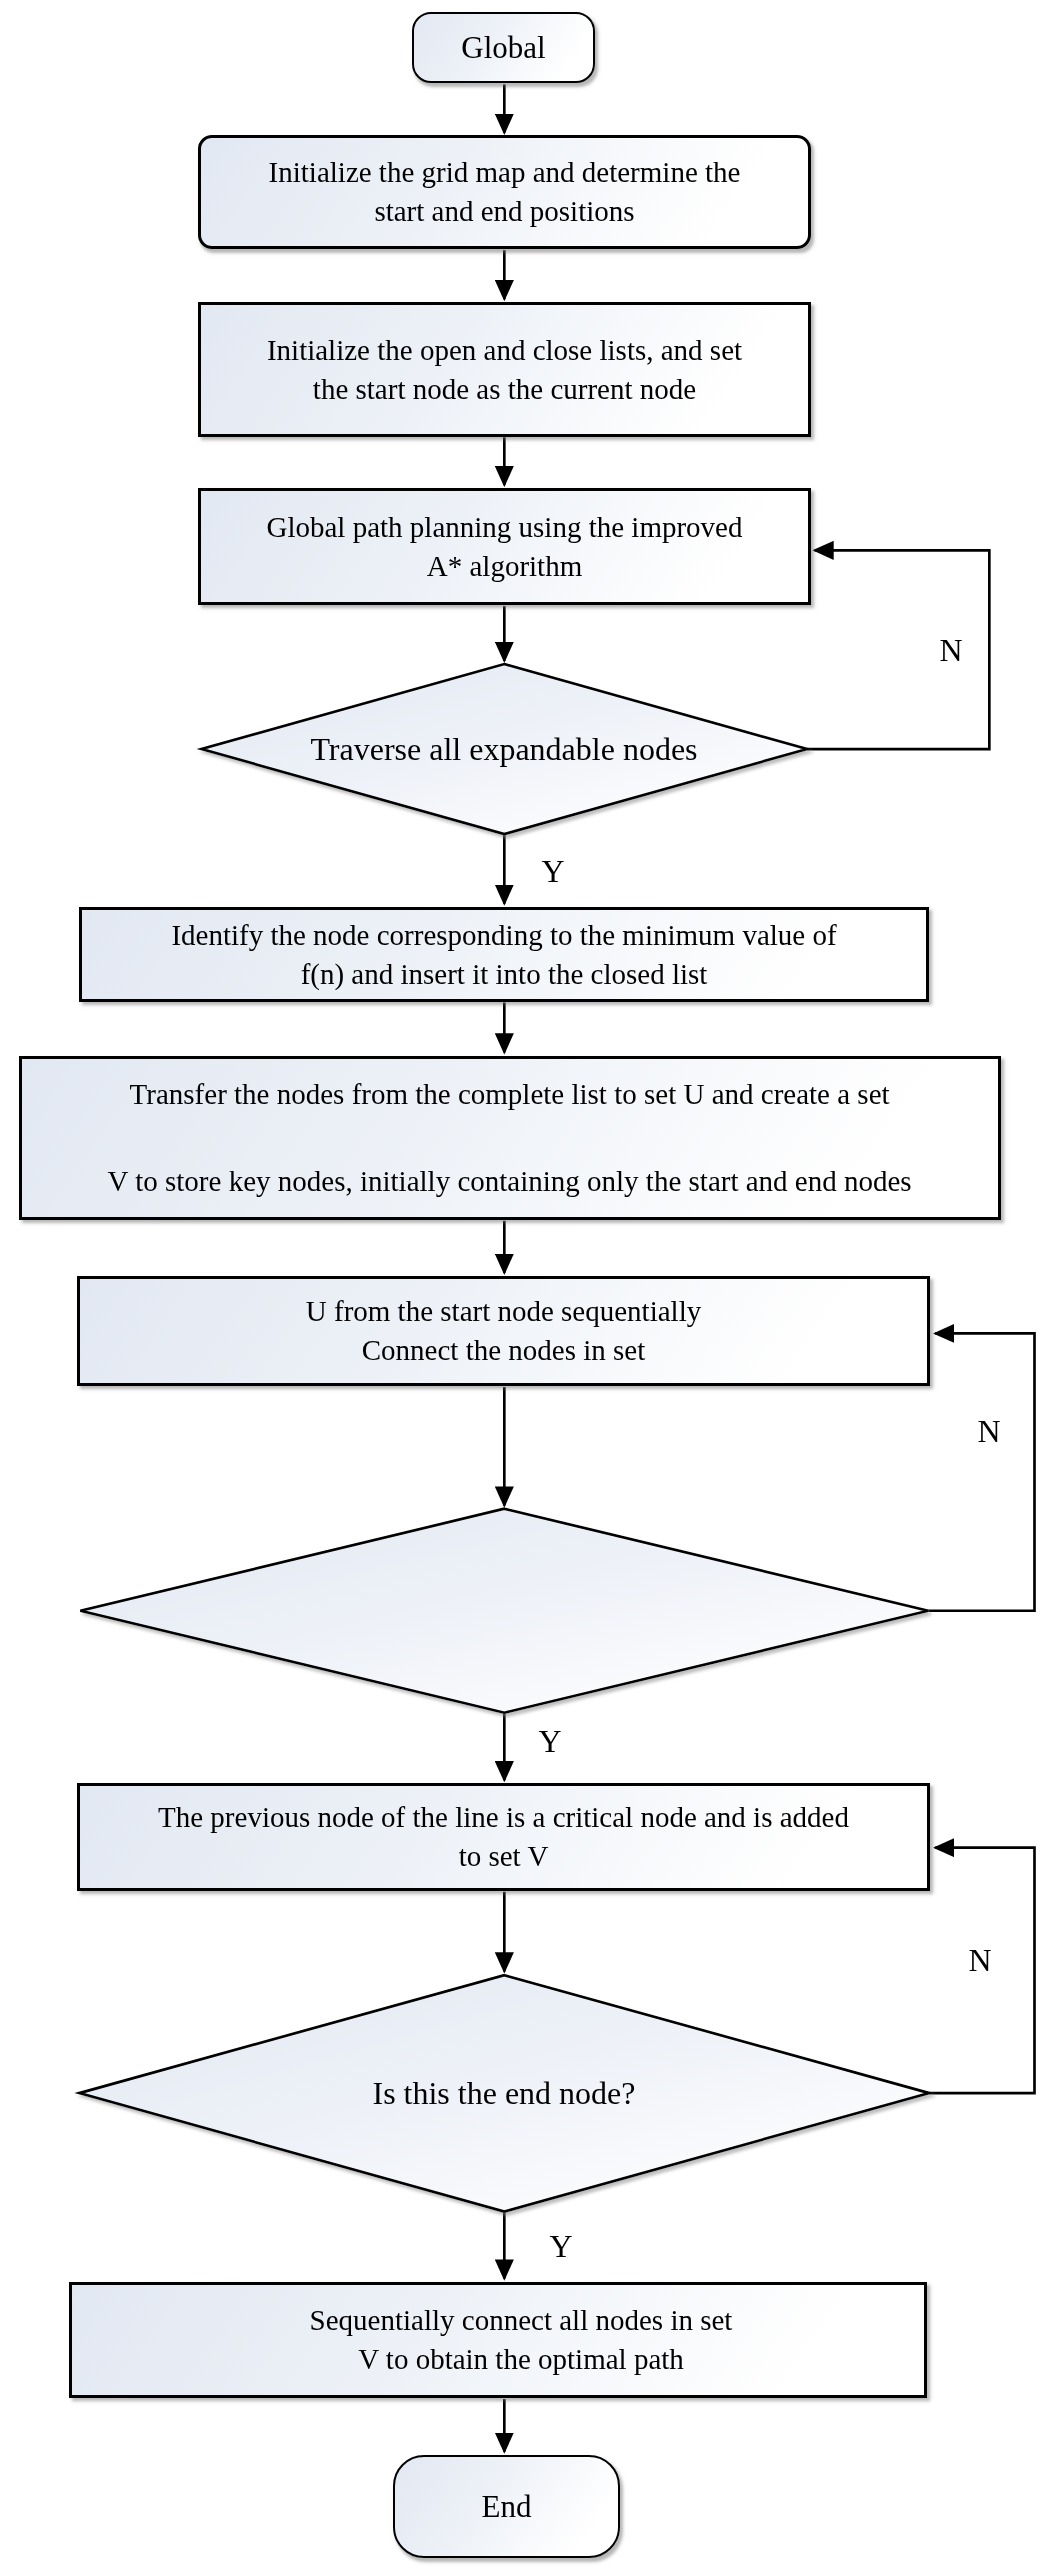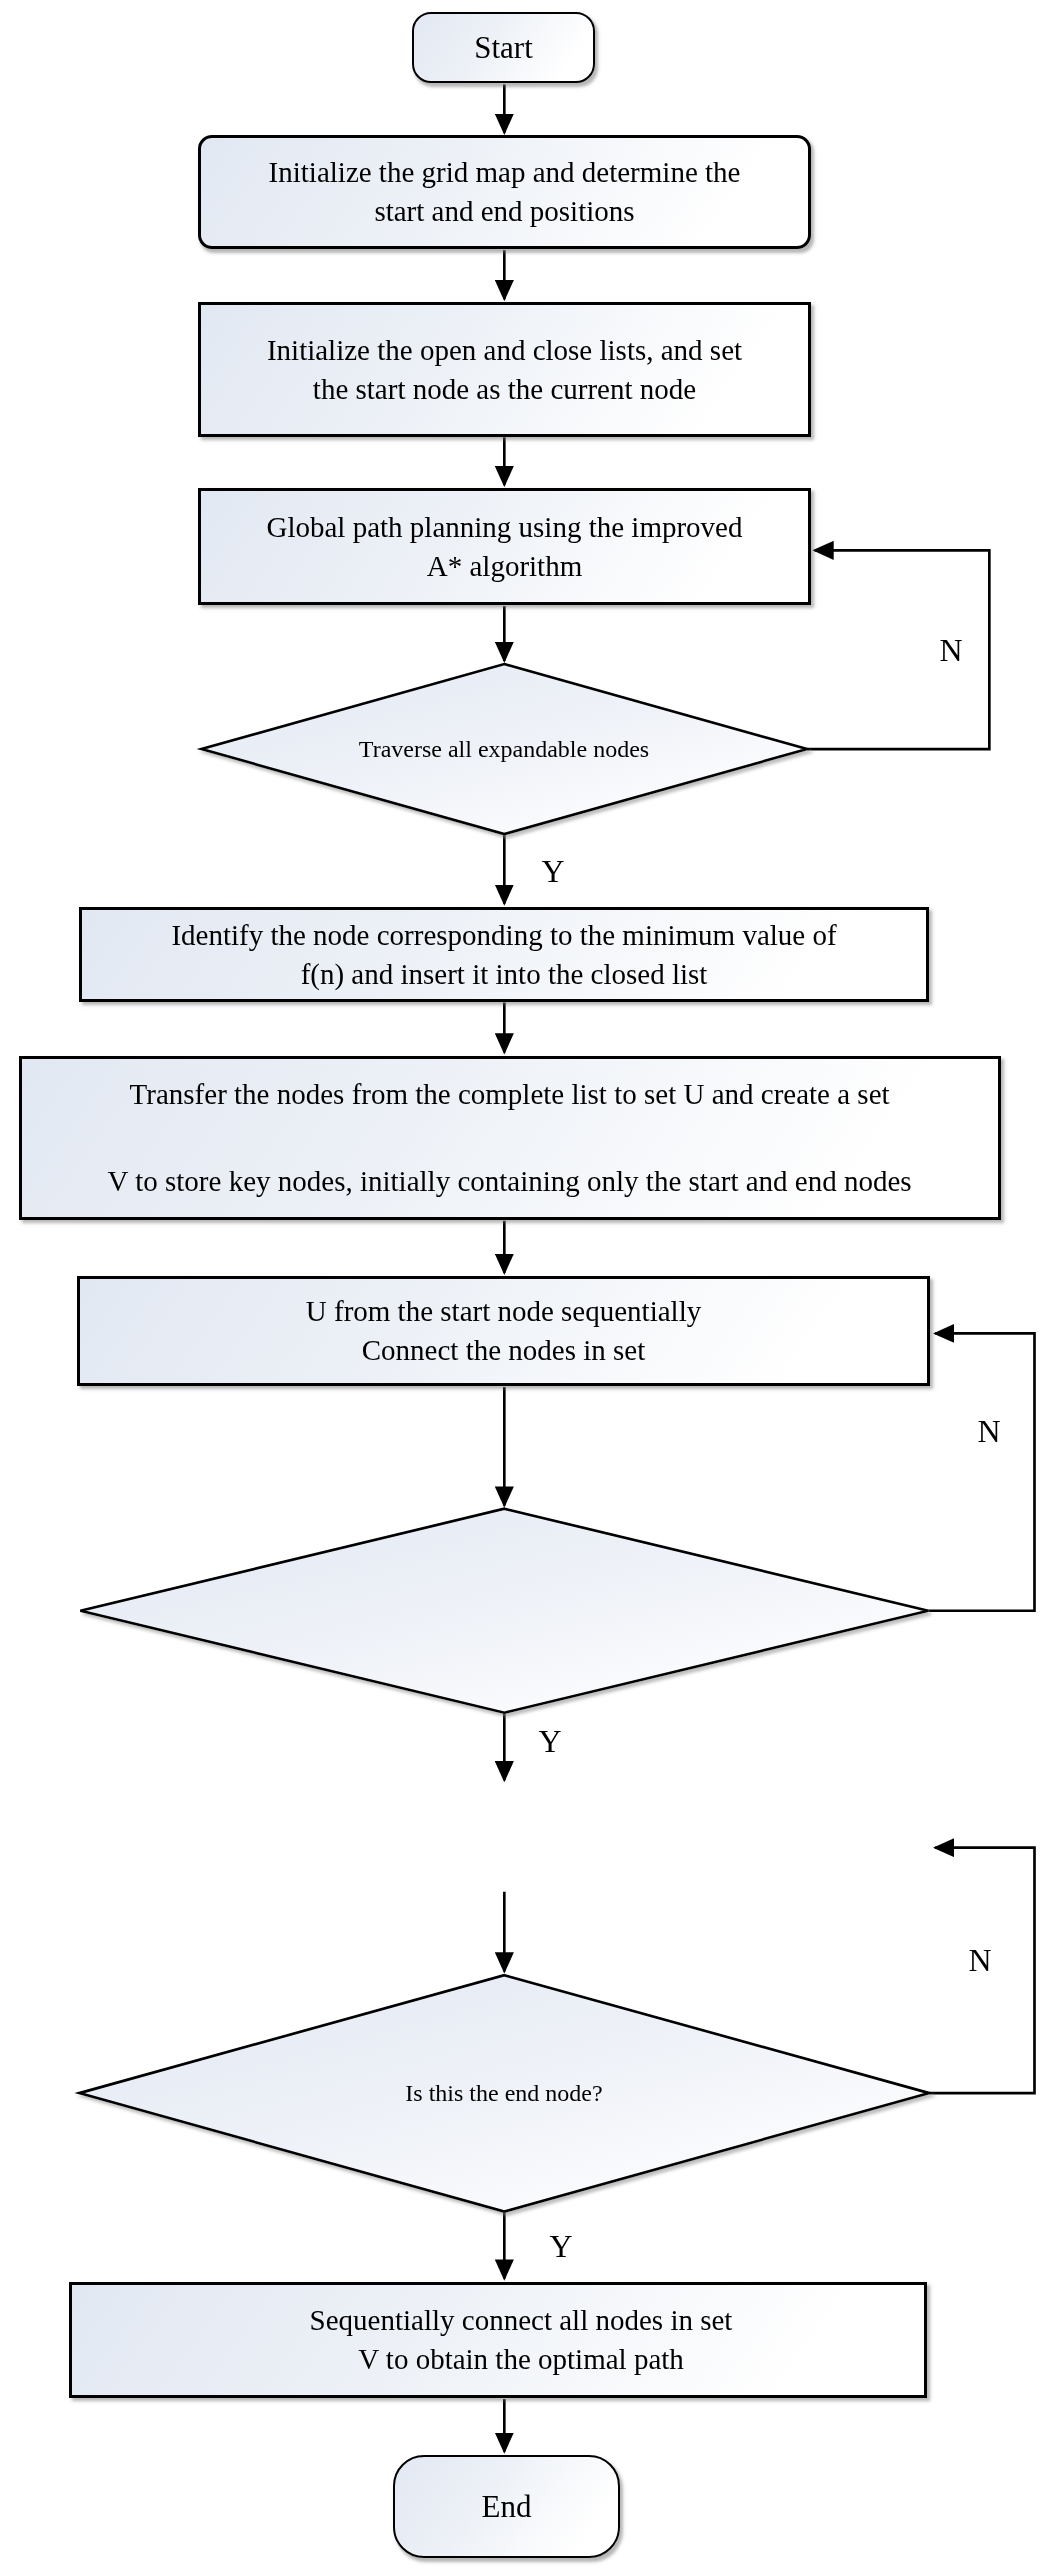--- a/index.html
+++ b/index.html
@@ -27,21 +27,21 @@
     line-height: 39px;
     box-shadow: 2.7px 3.2px 3.2px rgba(110,110,110,0.5);
   }
   .terminator { border-radius: 19px; font-size: 31px; border-width: 2.7px; }
   .terminator.end-t { border-radius: 31px; }
   .line { white-space: nowrap; }
   .it { }
   .dlabel {
     position: absolute;
     transform: translate(-50%, -50%);
-    font-size: 24px;
+    font-size: 32px;
     white-space: nowrap;
     text-align: right;
   }
   .elabel {
     position: absolute;
     transform: translate(-50%, -50%);
     font-size: 32px;
     white-space: nowrap;
   }
 </style>
@@ -81,21 +81,21 @@
     <path d="M1519 1410 H1862 V1036 H1533" stroke="#000" stroke-width="5" fill="none" marker-end="url(#arrow)"></path>
     <path d="M1747 3032 H1947 V2510 H1760" stroke="#000" stroke-width="5" fill="none" marker-end="url(#arrow)"></path>
     <path d="M1749 3940 H1947 V3478 H1760" stroke="#000" stroke-width="5" fill="none" marker-end="url(#arrow)"></path>
 
     <polygon points="949,1250 1519,1410 949,1570 379,1410" fill="url(#shapeGrad)" stroke="#000" stroke-width="5" filter="url(#ds)"></polygon>
     <polygon points="949,2840 1747,3032 949,3224 151,3032" fill="url(#shapeGrad)" stroke="#000" stroke-width="5" filter="url(#ds)"></polygon>
     <polygon points="949,3718 1749,3940 949,4163 149,3940" fill="url(#shapeGrad)" stroke="#000" stroke-width="5" filter="url(#ds)"></polygon>
   </svg>
 
   <div class="node terminator" style="left:412px; top:12.2px; width:183px; height:71px;">
-    <div class="line">Start</div>
+    <div class="line">Global</div>
   </div>
 
   <div class="node" style="left:198px; top:135px; width:613px; height:114px;border-radius:14px;">
     <div class="line"><span>Initialize the grid map and determine the</span></div>
     <div class="line"><span>start and end positions</span></div>
   </div>
 
   <div class="node" style="left:198px; top:302px; width:613px; height:135px;">
     <div class="line"><span>Initialize the open and close lists, and set</span></div>
     <div class="line"><span>the start node as the current node</span></div>
@@ -114,20 +114,24 @@
   <div class="node" style="left:18.6px; top:1056px; width:982px; height:164px;gap:48px;">
     <div class="line"><span>Transfer the nodes from the complete list to set </span><span class="it">U</span><span> and create a set</span></div>
     <div class="line"><span class="it">V</span><span> to store key nodes, initially containing only the start and end nodes</span></div>
   </div>
 
   <div class="node" style="left:77px; top:1276px; width:853px; height:110px;">
     <div class="line"><span class="it">U</span><span> from the start node sequentially</span></div>
     <div class="line"><span>Connect the nodes in set</span></div>
   </div>
 
+  <div class="node" style="left:77px; top:1783px; width:853px; height:108px;">
+    <div class="line"><span>The previous node of the line is a critical node and is added</span></div>
+    <div class="line"><span>to set </span><span class="it">V</span></div>
+  </div>
 
   <div class="node" style="left:69px; top:2282px; width:858px; height:116px;padding-left:46px;">
     <div class="line"><span>Sequentially connect all nodes in set</span></div>
     <div class="line"><span class="it">V</span><span> to obtain the optimal path</span></div>
   </div>
 
   <div class="node terminator end-t" style="left:393px; top:2455px; width:227px; height:103px;">
     <div class="line">End</div>
   </div>
 

